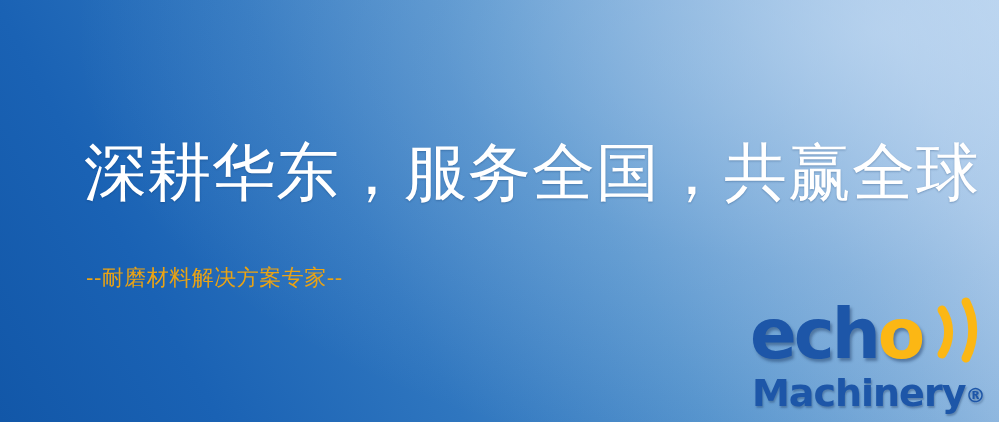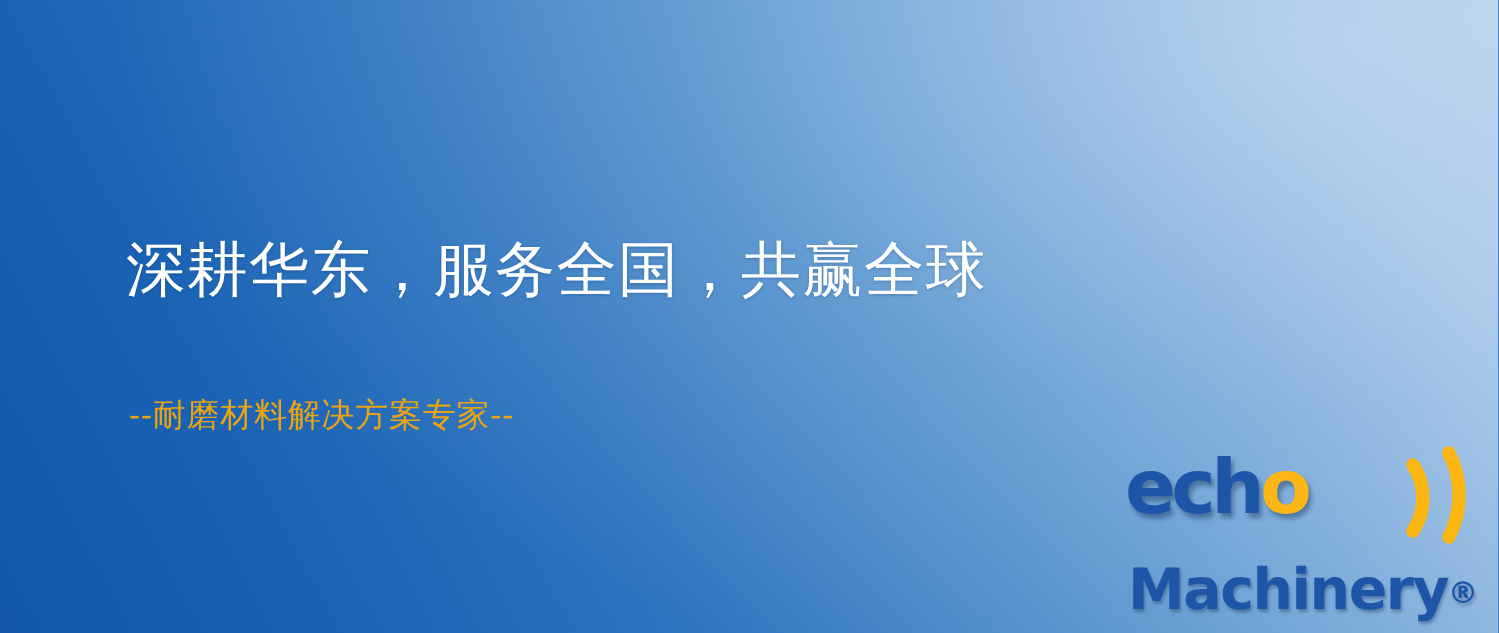--- a/index.html
+++ b/index.html
@@ -44,23 +44,23 @@
     position: relative;
     z-index: 2;
     width: 100%;
     height: 100%;
   }
 
   
   .headline {
     position: absolute;
     left: 84px;
-    top: 158px;
+    top: 138px;
     font-family: "DejaVu Serif", "Liberation Serif", serif;
-    font-size: 40px;
+    font-size: 63px;
     line-height: 1.12;
     color: #ffffff;
     letter-spacing: 1px;
     white-space: nowrap;
     text-shadow: 0 1px 2px rgba(10,45,92,0.30);
   }
 
   
   .subtitle {
     position: absolute;
@@ -90,21 +90,21 @@
     width: 255px;
     height: 126px;
   }
 
   .logo-wordmark {
     position: absolute;
     left: 6px;
     top: 4px;
     font-family: "DejaVu Sans", "Liberation Sans", sans-serif;
     font-weight: bold;
-    font-size: 50px;
+    font-size: 69px;
     line-height: 1;
     letter-spacing: -3px;
     color: #1d56a8;
     text-shadow: 2px 3px 3px rgba(20,45,85,0.42);
   }
   .logo-wordmark .o-yellow { color: #fcb714; }
 
   .logo-sub {
     position: absolute;
     left: 8px;

